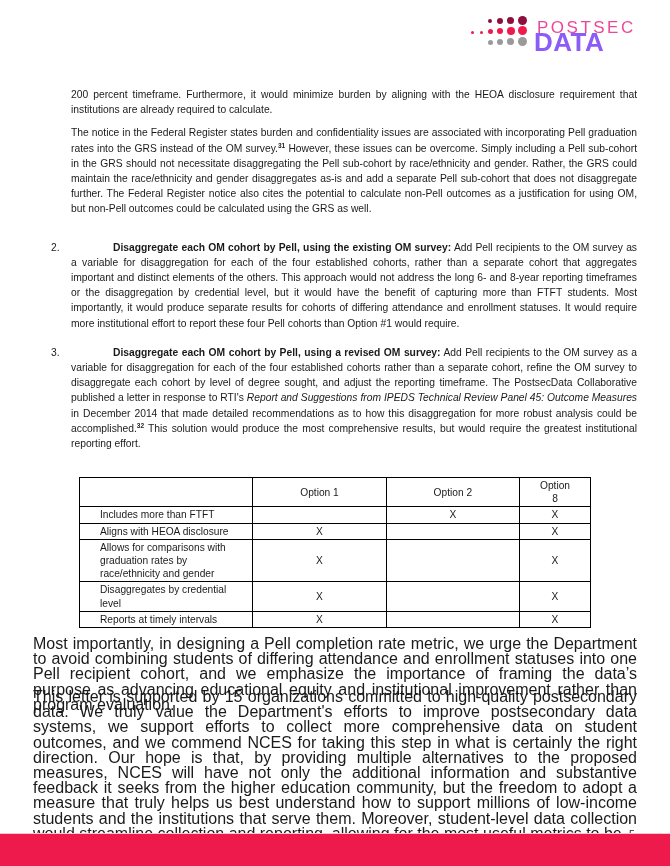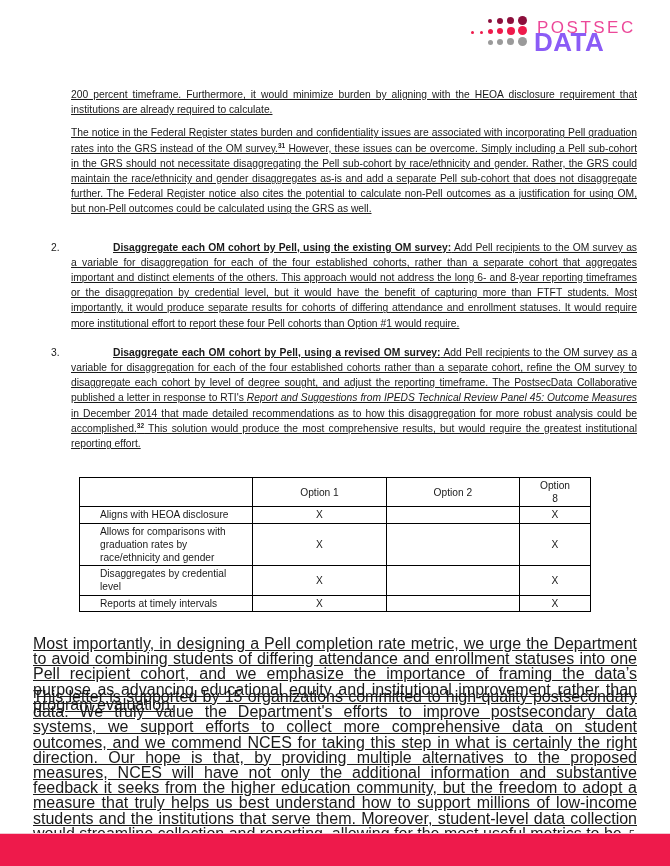--- a/index.html
+++ b/index.html
@@ -7,21 +7,21 @@
     width: 670px; height: 866px; position: relative; overflow: hidden;
     font-family: "Liberation Sans", sans-serif; color: #1a1a1a;
   }
   .logo { position: absolute; left: 470px; top: 16px; width: 170px; height: 40px; }
   .dots { position: absolute; left: 0; top: 0; width: 62px; height: 38px; }
   .dot { position: absolute; border-radius: 50%; }
   .logo-top { position: absolute; left: 67px; top: 2px; font-size: 17px; letter-spacing: 2.5px; color: #ec4899; }
   .logo-bottom { position: absolute; left: 64px; top: 12px; font-size: 26px; font-weight: bold; color: #8b5cf6; letter-spacing: 0.5px; line-height: 28px; }
 
   .content { position: absolute; left: 71px; top: 87px; width: 566px; font-size: 10.3px; line-height: 15.2px; }
-  p { margin: 0; text-align: justify; text-decoration: underline; }
+  p { margin: 0; text-align: justify; }
   .p-gap { margin-top: 8px; }
   .list-item { position: relative; padding-left: 0; }
   .list-num { position: absolute; left: -20px; top: 0; }
   .bold { font-weight: bold; padding-left: 42px; }
   sup { font-size: 6.5px; line-height: 0; vertical-align: 4px; font-weight: bold; }
 
   table.cmp { position: absolute; left: 79px; top: 477px; width: 512px; border-collapse: collapse; font-size: 10.2px; line-height: 13.2px; }
   table.cmp td, table.cmp th { border: 1px solid #000; padding: 1px 20px; font-weight: normal; }
   table.cmp th { text-align: center; }
   table.cmp td.c { text-align: center; }
@@ -80,20 +80,26 @@
   <thead>
     <tr>
       <th></th>
       <th class="opt1">Option 1</th>
       <th class="opt2">Option 2</th>
       <th>Option 8</th>
     </tr>
   </thead>
   <tbody>
     <tr>
+      <td class="lbl">Includes more than FTFT</td>
+      <td class="c opt1"></td>
+      <td class="c opt2">X</td>
+      <td class="c">X</td>
+    </tr>
+    <tr>
       <td class="lbl">Aligns with HEOA disclosure</td>
       <td class="c opt1">X</td>
       <td class="c opt2"></td>
       <td class="c">X</td>
     </tr>
     <tr>
       <td class="lbl">Allows for comparisons with graduation rates by race/ethnicity and gender</td>
       <td class="c opt1">X</td>
       <td class="c opt2"></td>
       <td class="c">X</td>

